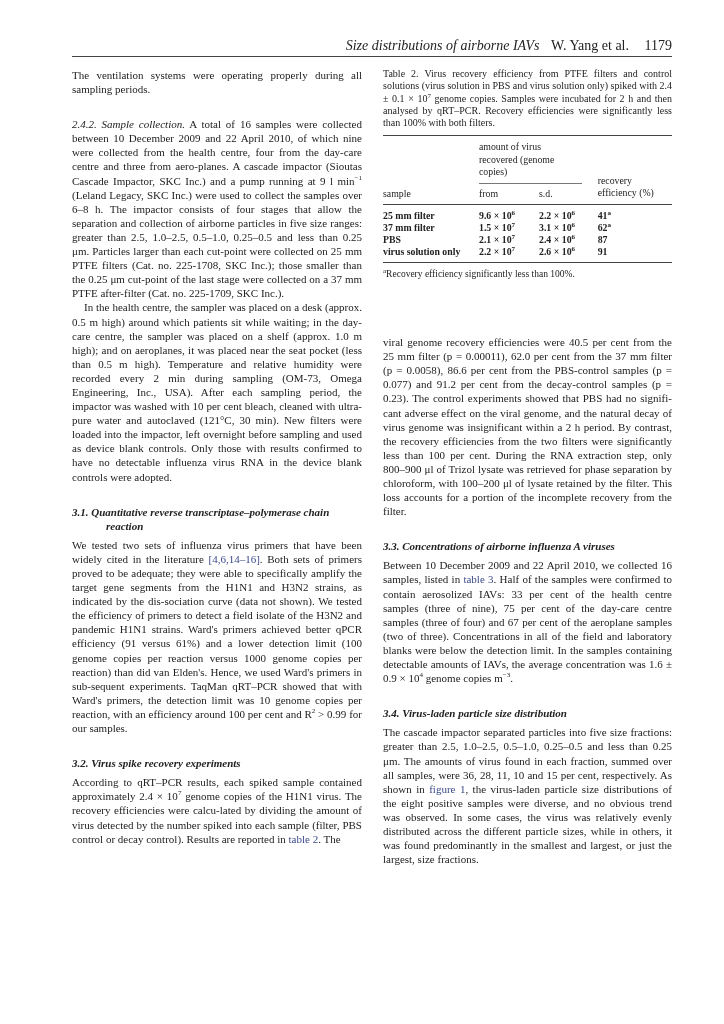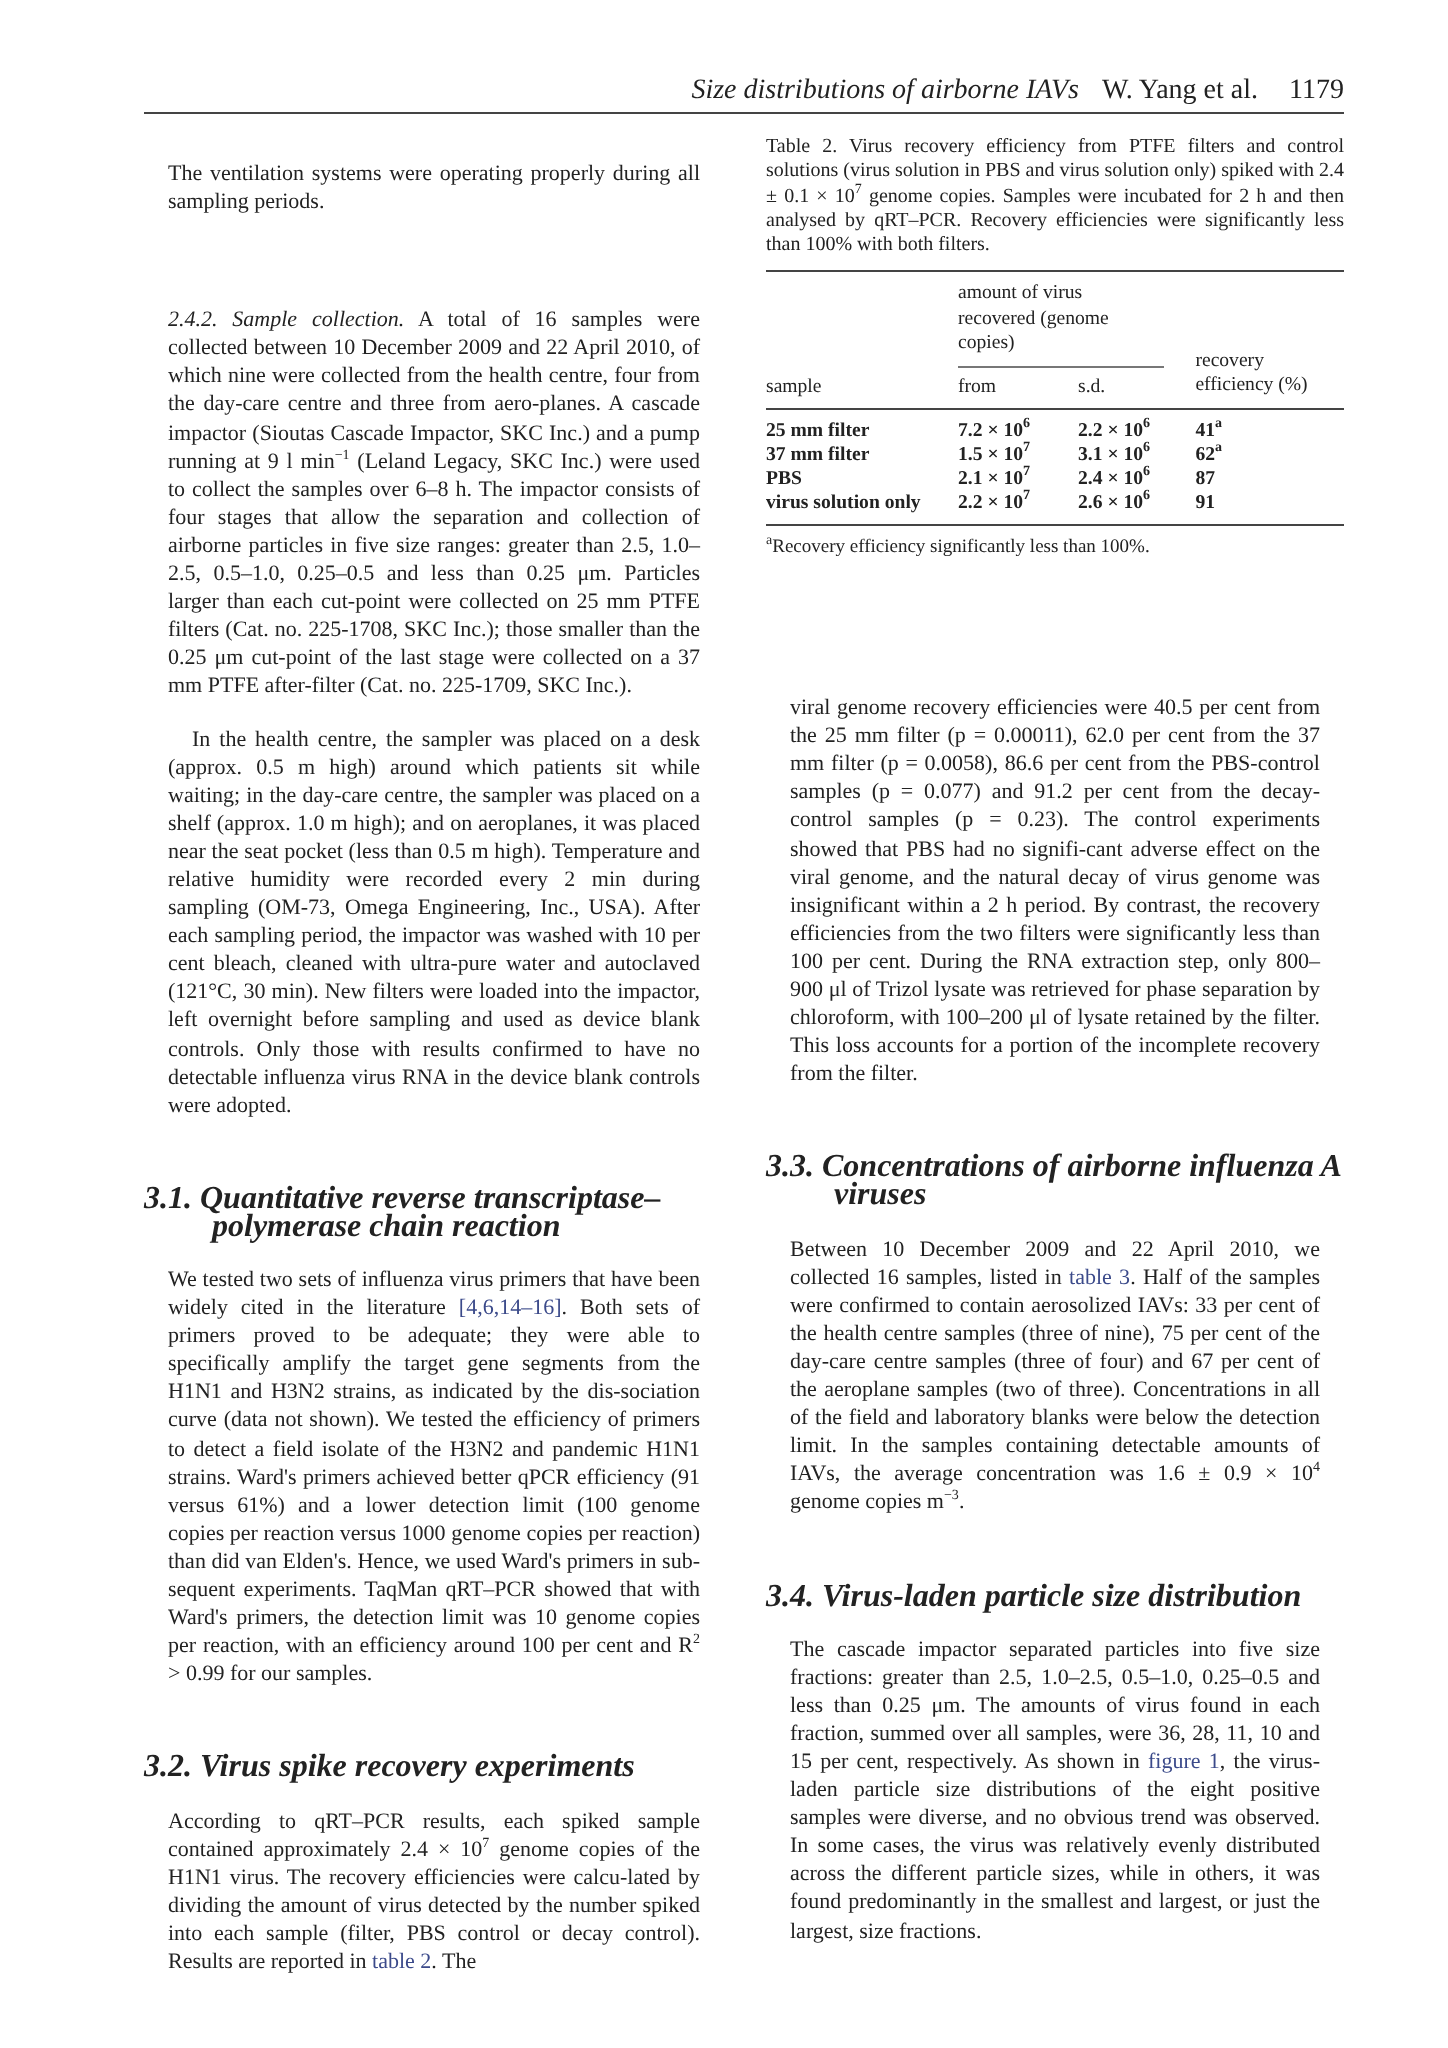--- a/index.html
+++ b/index.html
@@ -9,26 +9,26 @@
   .running-head { position:absolute; left:72px; top:38px; width:600px; height:18px;
          border-bottom:1px solid #444; font-size:14px; text-align:right;
          font-family:"Liberation Serif",serif; line-height:16px; }
   .running-head .rh-title { font-style:italic; }
   .running-head .rh-auth { margin-left:8px; }
   .running-head .rh-page { margin-left:12px; }
   .col { position:absolute; top:68px; width:290px; font-family:"Liberation Serif",serif;
          font-size:11px; line-height:14.1px; text-align:justify; hyphens:manual; }
   .col.left { left:72px; }
   .col.right { left:383px; width:289px; }
-  p { margin:12px; }
+  p { margin:0; }
   p.indent { text-indent:12px; }
   .gap-lg { height:21px; }
   .subhead-run { font-style:italic; }
   .sec-head { font-weight:bold; font-size:11px; margin-top:2px; margin-bottom:4px; }
-  .sub-head { font-weight:bold; font-style:italic; font-size:16px; margin-bottom:5px;
+  .sub-head { font-weight:bold; font-style:italic; font-size:11px; margin-bottom:5px;
          padding-left:34px; text-indent:-34px; text-align:left; }
   .link { color:#3b4a8a; }
   sup { font-size:7px; line-height:0; }
   .caption { font-size:10px; line-height:12.3px; text-align:justify; margin-bottom:6px; }
   table { border-collapse:collapse; width:289px; font-size:9.8px; line-height:12px; }
   .tbl-top { border-top:1.2px solid #444; }
   th { font-weight:normal; text-align:left; vertical-align:bottom; padding:0; }
   td { padding:0; text-align:left;font-weight:bold; }
   .rule-bottom { border-bottom:1px solid #444; }
   .footnote { font-size:9.5px; margin-top:4px; }
@@ -72,21 +72,21 @@
       <tr class="rule-bottom">
         <th style="padding-bottom:4px;padding-top:4px">sample</th>
         <th style="padding-bottom:4px;padding-top:4px;width:60px">from</th>
         <th style="padding-bottom:4px;padding-top:4px">s.d.</th>
       </tr>
       <tr>
             <td colspan="4" style="height:5px"></td>
           </tr>
       <tr>
         <td>25 mm filter</td>
-        <td><span>7.2 × 10</span><sup>6</sup></td>
+        <td><span>9.6 × 10</span><sup>6</sup></td>
         <td><span>2.2 × 10</span><sup>6</sup></td>
         <td style="padding-left:16px"><span>41</span><sup>a</sup></td>
       </tr>
       <tr>
         <td>37 mm filter</td>
         <td><span>1.5 × 10</span><sup>7</sup></td>
         <td><span>3.1 × 10</span><sup>6</sup></td>
         <td style="padding-left:16px"><span>62</span><sup>a</sup></td>
       </tr>
       <tr>

